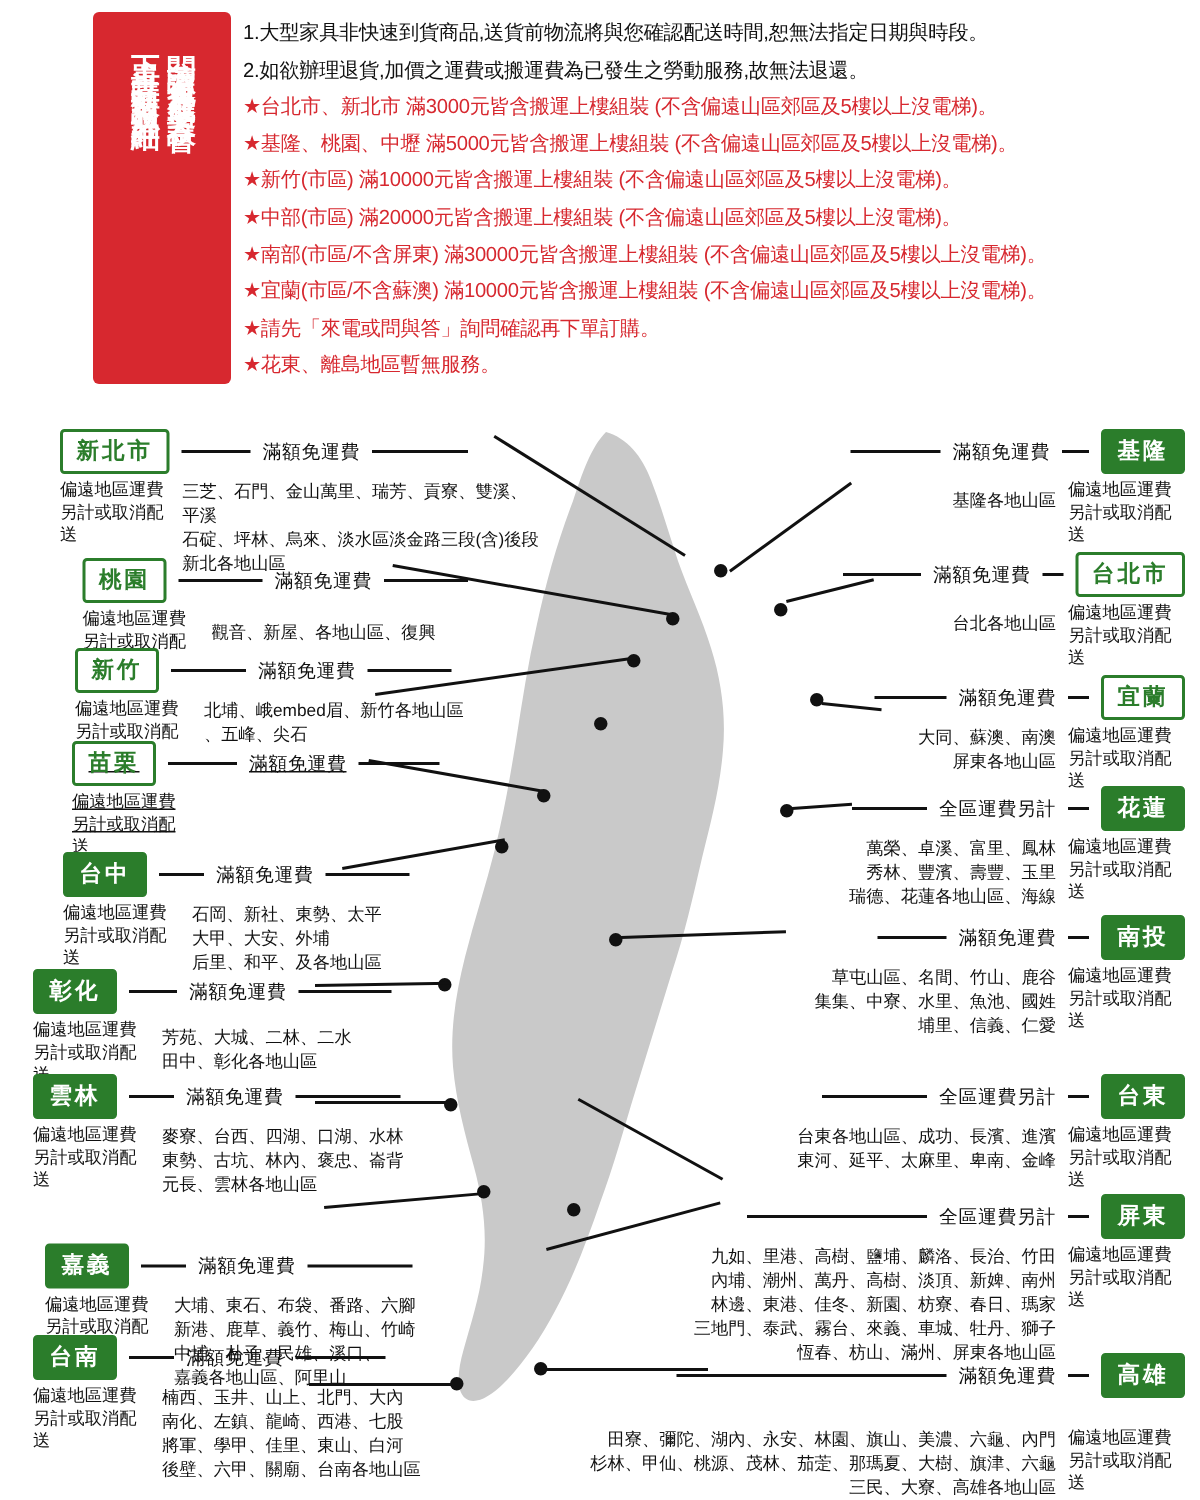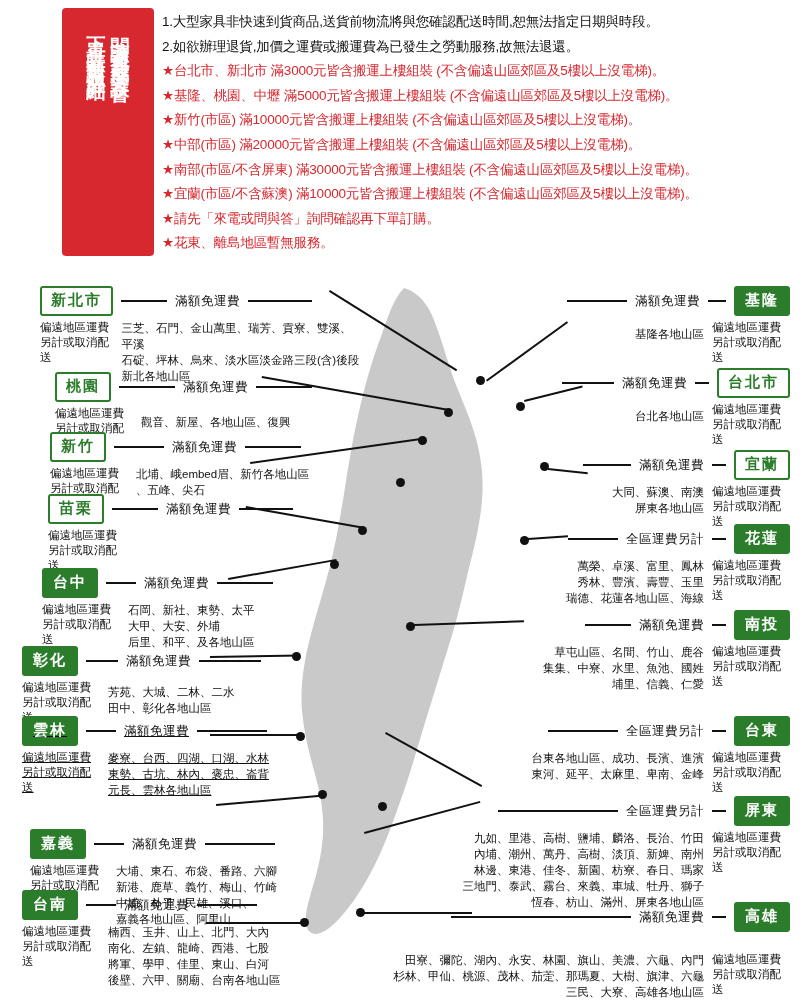--- a/index.html
+++ b/index.html
@@ -135,21 +135,21 @@
     </div>
     <div class="left-row" style="margin-top:4px;">
       <div class="note box">偏遠地區運費另計或取消配送</div>
       <div class="detail">
         <div>北埔、峨embed眉、新竹各地山區</div>
         <div>、五峰、尖石</div>
       </div>
     </div>
   </div>
 
-  <div class="blk" style="left:48px;top:222px;width:300px;">
+  <div class="blk" style="left:48px;top:222px;width:300px;text-decoration:underline;">
     <div class="head">
       <span class="pill outline">苗栗</span>
       <span class="rule" style="width:46px;margin:0 8px;"></span>
       <span class="cap">滿額免運費</span>
       <span class="rule" style="width:54px;margin-left:8px;"></span>
     </div>
     <div class="left-row" style="margin-top:4px;">
       <div class="note box">偏遠地區運費另計或取消配送</div>
     </div>
   </div>
@@ -180,21 +180,21 @@
     </div>
     <div class="left-row" style="margin-top:4px;">
       <div class="note box">偏遠地區運費另計或取消配送</div>
       <div class="detail" style="padding-top:4px;">
         <div>芳苑、大城、二林、二水</div>
         <div>田中、彰化各地山區</div>
       </div>
     </div>
   </div>
 
-  <div class="blk" style="left:22px;top:444px;width:300px;text-decoration:underline;">
+  <div class="blk" style="left:22px;top:444px;width:300px;">
     <div class="head">
       <span class="pill">雲林</span>
       <span class="rule" style="width:30px;margin:0 8px;"></span>
       <span class="cap">滿額免運費</span>
       <span class="rule" style="width:70px;margin-left:8px;"></span>
     </div>
     <div class="left-row" style="margin-top:4px;">
       <div class="note box">偏遠地區運費另計或取消配送</div>
       <div class="detail">
         <div>麥寮、台西、四湖、口湖、水林</div>

